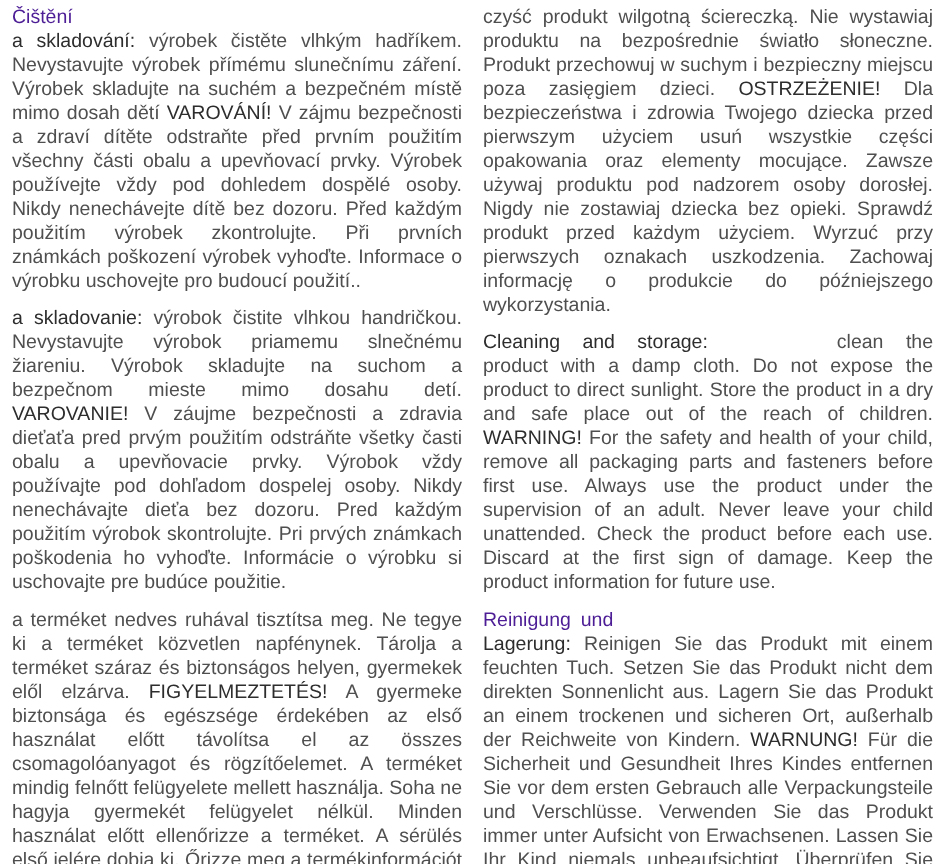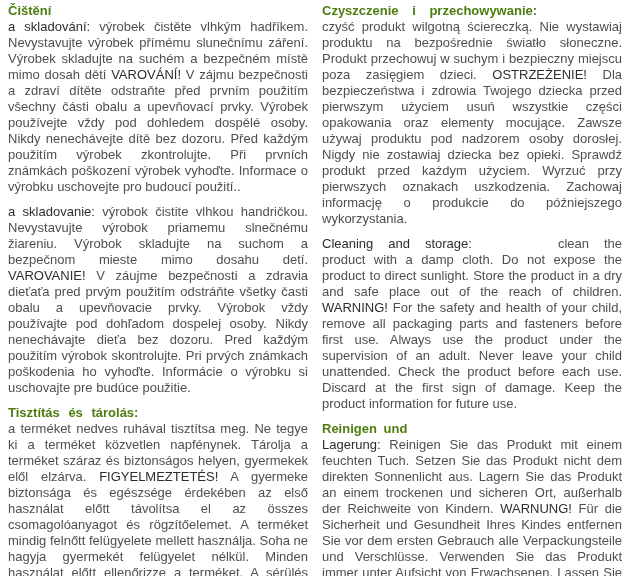--- a/index.html
+++ b/index.html
@@ -19,22 +19,22 @@
     padding: 3px 9px 0 8px;
     box-sizing: border-box;
   }
   .col {
     flex: 0 0 300px;
     width: 300px;
   }
   .section { margin: 0 0 9px 0; }
   .section:last-child { margin-bottom: 0; }
   .heading {
-    font-weight: 700;
-    color: #4d7c0f;
+    font-weight: 400;
+    color: #4c1d95;
   }
   p.body-par {
     margin: 0;
     text-align: justify;
   }
   .b {
     font-weight: 400;
     color: #2d2d2d;
   }
   .gap {
@@ -55,37 +55,35 @@
     <div class="section">
       <div class="heading">Čištění</div>
       <p class="body-par"><span class="b">a skladování:</span><span> výrobek čistěte vlhkým hadříkem. Nevystavujte výrobek přímému slunečnímu záření. Výrobek skladujte na suchém a bezpečném místě mimo dosah dětí </span><span class="b">VAROVÁNÍ!</span><span> V zájmu bezpečnosti a zdraví dítěte odstraňte před prvním použitím všechny části obalu a upevňovací prvky. Výrobek používejte vždy pod dohledem dospělé osoby. Nikdy nenechávejte dítě bez dozoru. Před každým použitím výrobek zkontrolujte. Při prvních známkách poškození výrobek vyhoďte. Informace o výrobku uschovejte pro budoucí použití..</span></p>
     </div>
 
     <div class="section">
       <p class="body-par"><span class="b">a skladovanie:</span><span> výrobok čistite vlhkou handričkou. Nevystavujte výrobok priamemu slnečnému žiareniu. Výrobok skladujte na suchom a bezpečnom mieste mimo dosahu detí. </span><span class="b">VAROVANIE!</span><span> V záujme bezpečnosti a zdravia dieťaťa pred prvým použitím odstráňte všetky časti obalu a upevňovacie prvky. Výrobok vždy používajte pod dohľadom dospelej osoby. Nikdy nenechávajte dieťa bez dozoru. Pred každým použitím výrobok skontrolujte. Pri prvých známkach poškodenia ho vyhoďte. Informácie o výrobku si uschovajte pre budúce použitie.</span></p>
     </div>
 
     <div class="section">
-      <div class="heading ws-2">Tisztítás és tárolás:</div>
       <p class="body-par"><span>a terméket nedves ruhával tisztítsa meg. Ne tegye ki a terméket közvetlen napfénynek. Tárolja a terméket száraz és biztonságos helyen, gyermekek elől elzárva. </span><span class="b">FIGYELMEZTETÉS!</span><span> A gyermeke biztonsága és egészsége érdekében az első használat előtt távolítsa el az összes csomagolóanyagot és rögzítőelemet. A terméket mindig felnőtt felügyelete mellett használja. Soha ne hagyja gyermekét felügyelet nélkül. Minden használat előtt ellenőrizze a terméket. A sérülés első jelére dobja ki. Őrizze meg a termékinformációt a későbbi használatra.</span></p>
     </div>
 
   </div>
 
   <div class="col">
 
     <div class="section">
-      <div class="heading ws-3">Czyszczenie i przechowywanie:</div>
       <p class="body-par"><span>czyść produkt wilgotną ściereczką. Nie wystawiaj produktu na bezpośrednie światło słoneczne. Produkt przechowuj w suchym i bezpieczny miejscu poza zasięgiem dzieci. </span><span class="b">OSTRZEŻENIE!</span><span> Dla bezpieczeństwa i zdrowia Twojego dziecka przed pierwszym użyciem usuń wszystkie części opakowania oraz elementy mocujące. Zawsze używaj produktu pod nadzorem osoby dorosłej. Nigdy nie zostawiaj dziecka bez opieki. Sprawdź produkt przed każdym użyciem. Wyrzuć przy pierwszych oznakach uszkodzenia. Zachowaj informację o produkcie do późniejszego wykorzystania.</span></p>
     </div>
 
     <div class="section">
       <p class="body-par"><span class="b">Cleaning and storage:</span><span class="gap"></span><span>clean the product with a damp cloth. Do not expose the product to direct sunlight. Store the product in a dry and safe place out of the reach of children. </span><span class="b">WARNING!</span><span> For the safety and health of your child, remove all packaging parts and fasteners before first use. Always use the product under the supervision of an adult. Never leave your child unattended. Check the product before each use. Discard at the first sign of damage. Keep the product information for future use.</span></p>
     </div>
 
     <div class="section">
-      <div class="heading ws-1">Reinigen und</div>
+      <div class="heading ws-1">Reinigung und</div>
       <p class="body-par"><span class="b">Lagerung:</span><span> Reinigen Sie das Produkt mit einem feuchten Tuch. Setzen Sie das Produkt nicht dem direkten Sonnenlicht aus. Lagern Sie das Produkt an einem trockenen und sicheren Ort, außerhalb der Reichweite von Kindern. </span><span class="b">WARNUNG!</span><span> Für die Sicherheit und Gesundheit Ihres Kindes entfernen Sie vor dem ersten Gebrauch alle Verpackungsteile und Verschlüsse. Verwenden Sie das Produkt immer unter Aufsicht von Erwachsenen. Lassen Sie Ihr Kind niemals unbeaufsichtigt. Überprüfen Sie das Produkt vor jedem Gebrauch. Entsorgen Sie es beim ersten Anzeichen einer Beschädigung. Bewahren Sie die Produktinformationen zum späteren Nachschlagen auf.</span></p>
     </div>
 
   </div>
 
 </div>
 
 </body></html>

